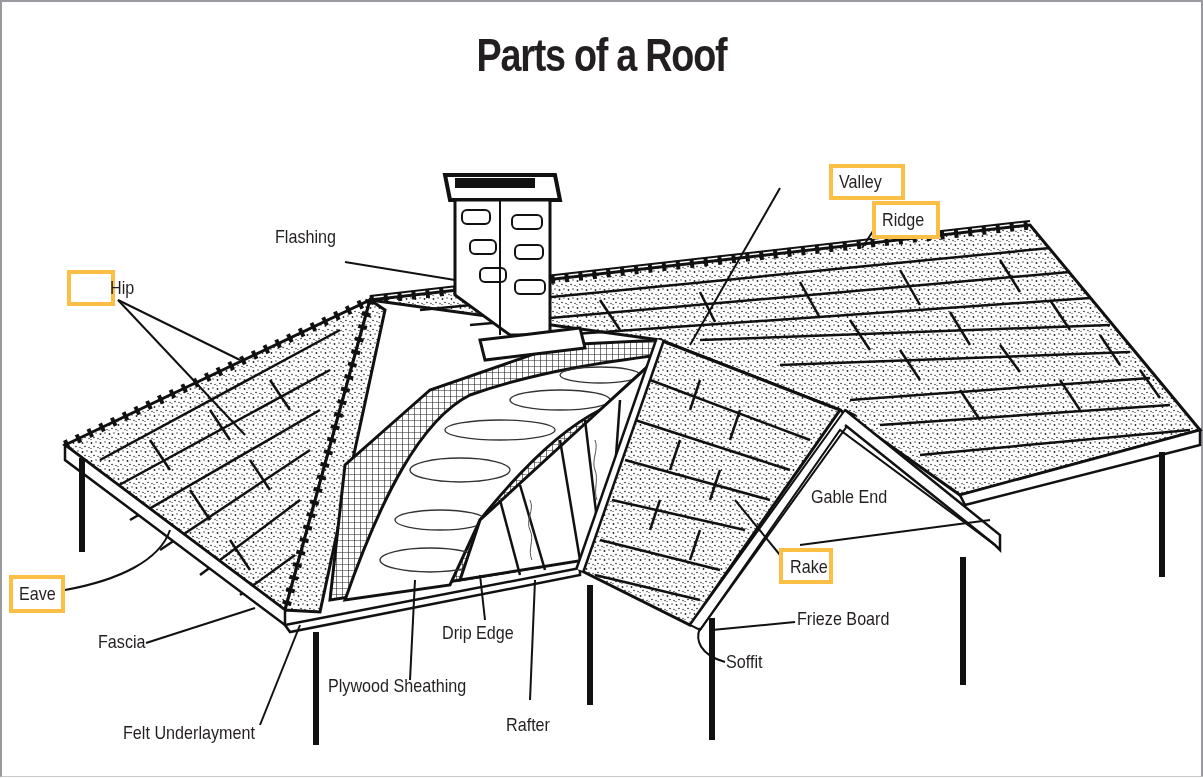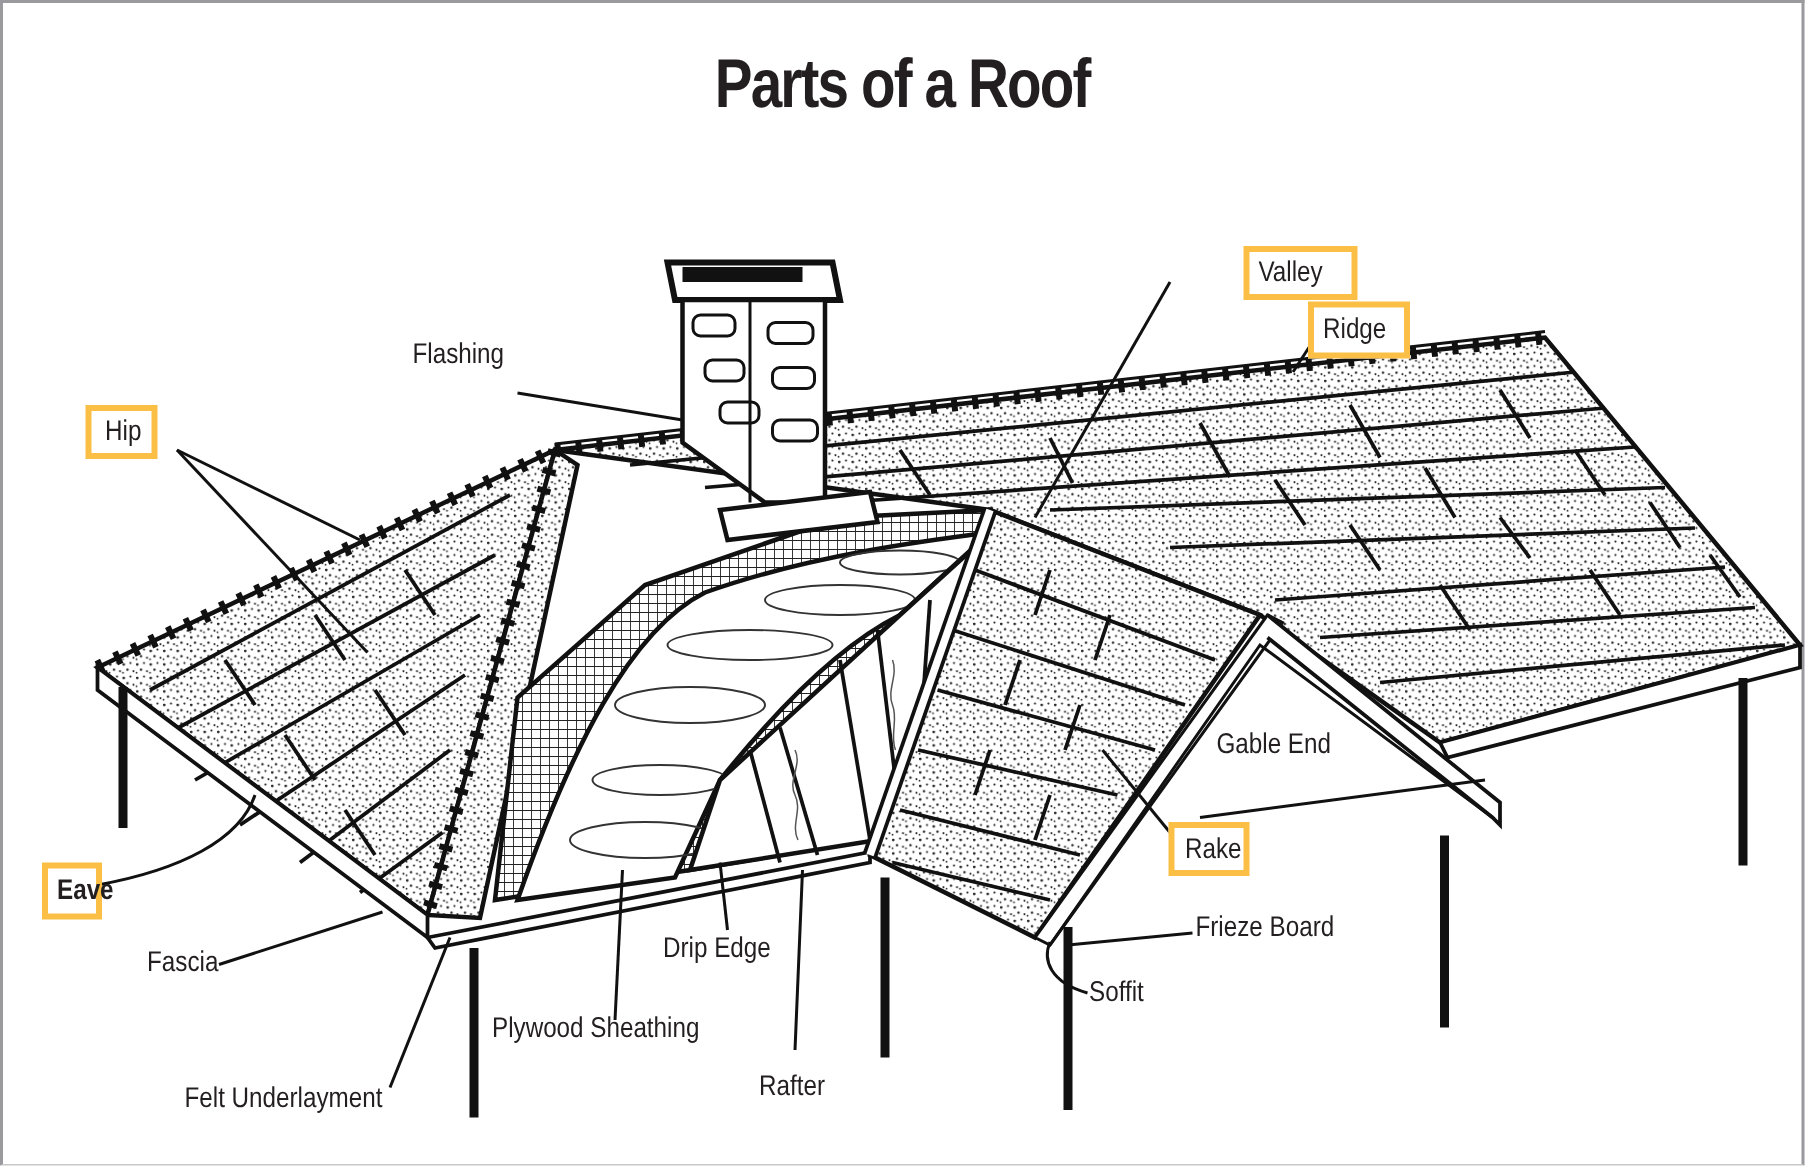--- a/index.html
+++ b/index.html
@@ -178,24 +178,24 @@
     <path d="M800,545 L990,520"></path>
     <path d="M260,725 L300,625"></path>
     <path d="M410,680 L415,580"></path>
     <path d="M485,620 L480,575"></path>
     <path d="M530,700 L535,580"></path>
     <path d="M795,622 L712,630"></path>
     <path d="M725,662 C700,655 695,640 700,628"></path>
   </g>
 </svg>
 
-<div class="hl" style="left: 57px; top: 270px; width: 48px; height: 36px; border-color: rgb(251, 191, 69);">
+<div class="hl" style="left: 67px; top: 270px; width: 48px; height: 36px; border-color: rgb(251, 191, 69); padding-left: 30px;">
   <span class="lbl" style="margin:3px 0 0 9px;">Hip</span>
 </div>
-<div class="hl" style="left: 28px; top: 575px; width: 40px; height: 38px; border-color: rgb(251, 191, 69); font-weight: bold;">
+<div class="hl" style="left: 9px; top: 575px; width: 56px; height: 38px; border-color: rgb(251, 191, 69);">
   <span class="lbl" style="margin:4px 0 0 6px;">Eave</span>
 </div>
 <div class="hl" style="left: 781px; top: 164px; width: 76px; height: 36px; border-color: rgb(251, 191, 69); margin-left: 48px;">
   <span class="lbl" style="margin:3px 0 0 6px;">Valley</span>
 </div>
 <div class="hl" style="left: 872px; top: 201px; width: 68px; height: 38px; border-color: rgb(251, 191, 69);">
   <span class="lbl" style="margin:4px 0 0 6px;">Ridge</span>
 </div>
 <div class="hl" style="left: 779px; top: 548px; width: 54px; height: 36px; border-color: rgb(251, 191, 69);">
   <span class="lbl" style="margin:4px 0 0 7px;">Rake</span>

